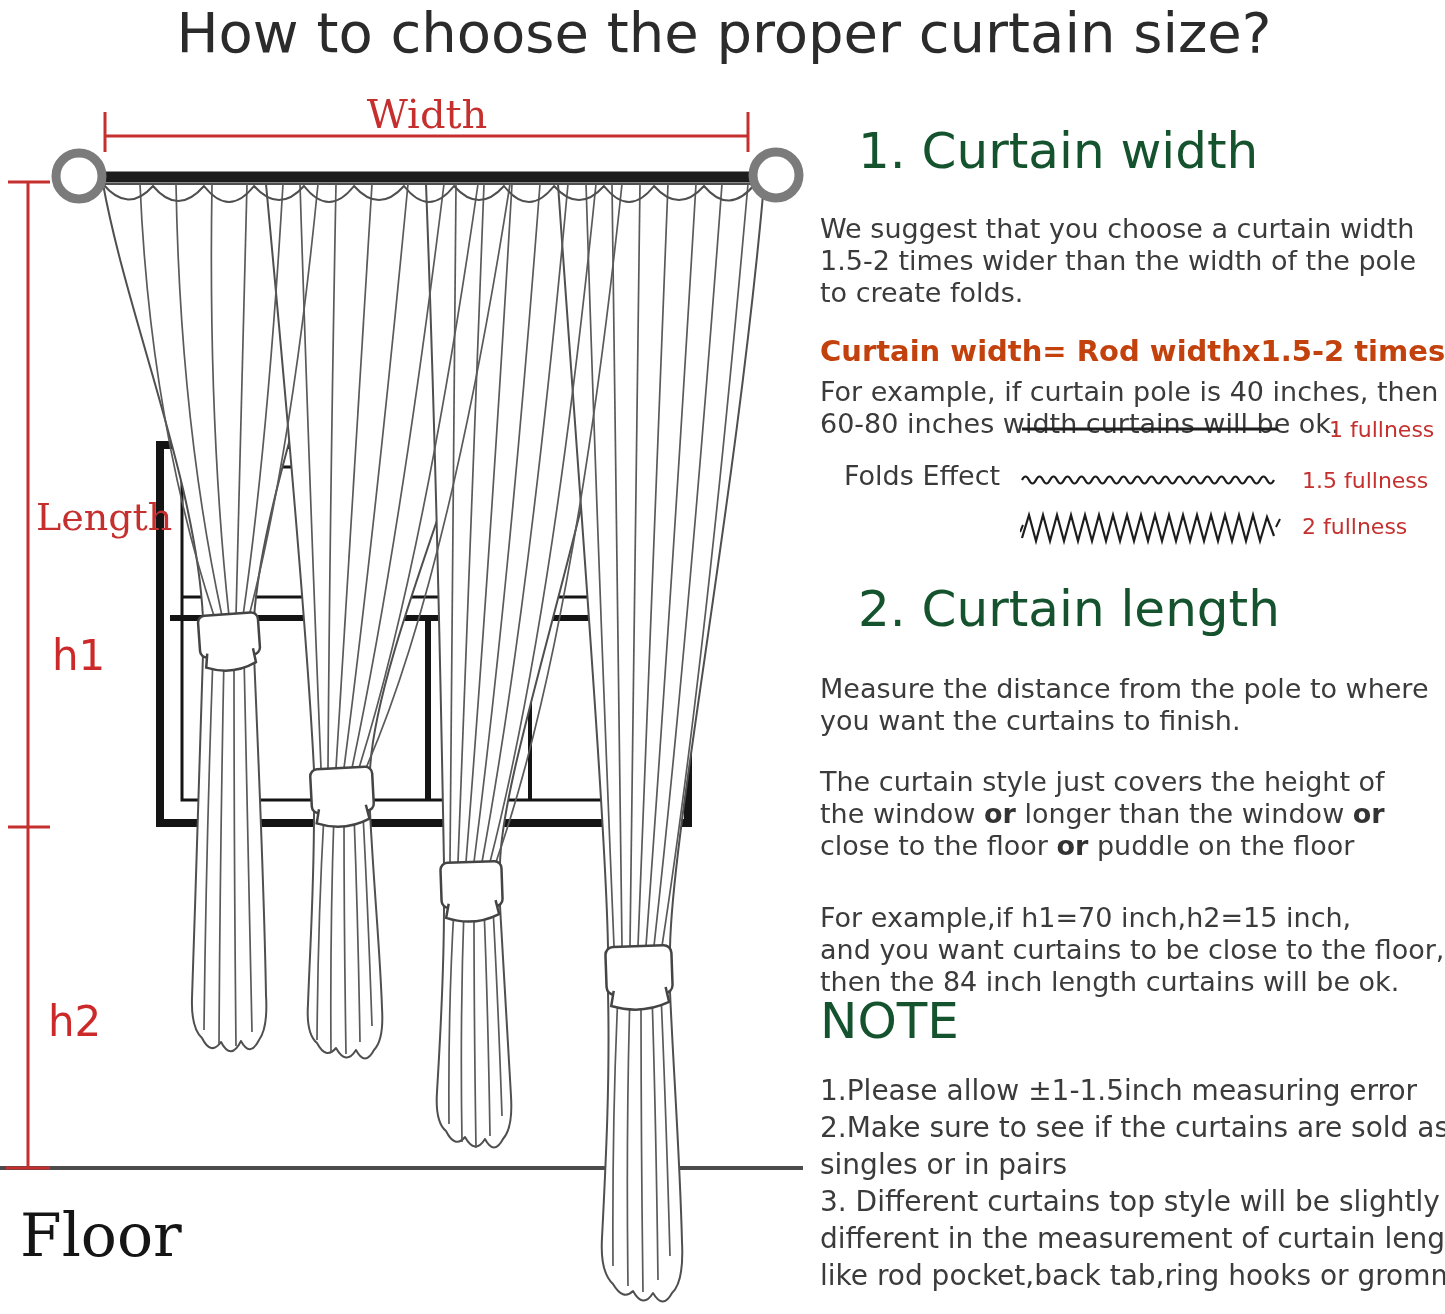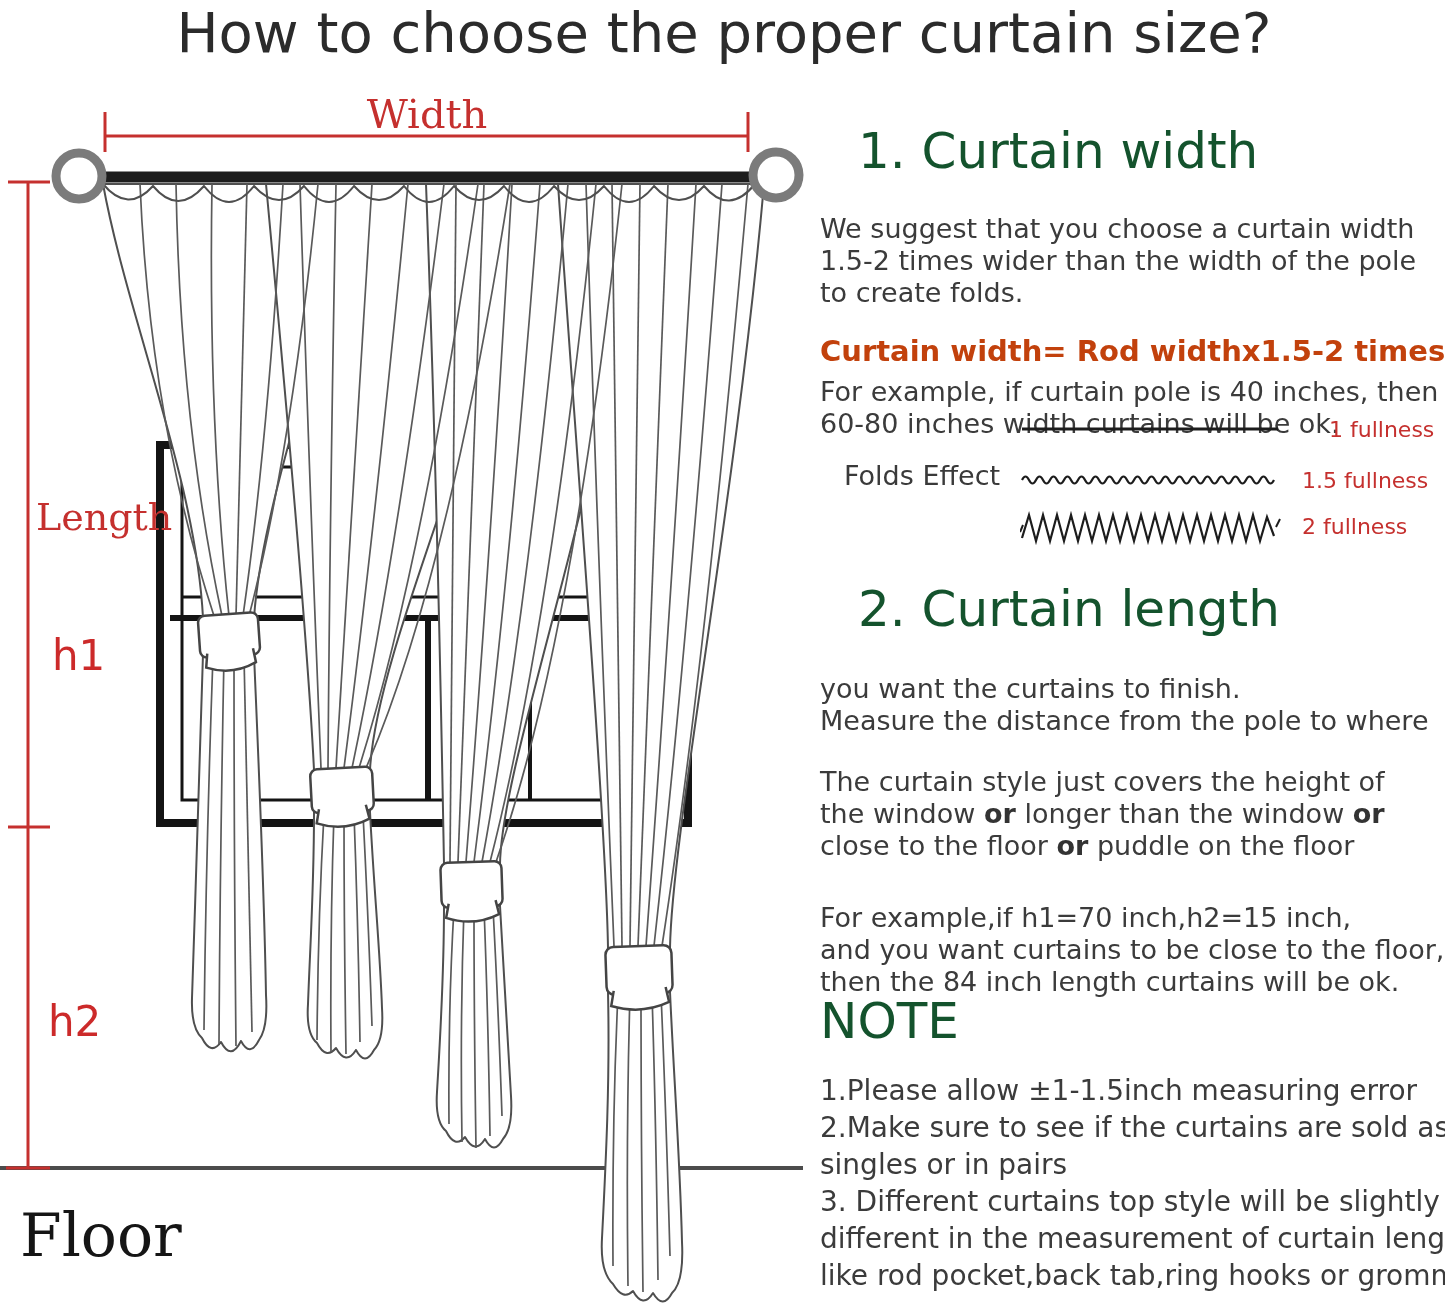--- a/index.html
+++ b/index.html
@@ -191,22 +191,22 @@
   <path class="foldfx" stroke-width="2" d="M256,107 l4,-8"></path>
 </svg>
 
 <div class="abs fullness-label" style="left:1302px;top:417px;margin-left:27px;">1 fullness</div>
 <div class="abs fullness-label" style="left:1302px;top:468px;">1.5 fullness</div>
 <div class="abs fullness-label" style="left:1302px;top:514px;">2 fullness</div>
 
 <div class="abs sec-heading" style="left:858px;top:580px;">2. Curtain length</div>
 
 <div class="abs body-block" style="left:820px;top:673px;">
+  <div class="body-line">Measure the distance from the pole to where</div>
   <div class="body-line">you want the curtains to finish.</div>
-  <div class="body-line">Measure the distance from the pole to where</div>
 </div>
 
 <div class="abs body-block" style="left:820px;top:766px;">
   <div class="body-line">The curtain style just covers the height of</div>
   <div class="body-line"><span>the window </span><span class="bold">or</span><span> longer than the window </span><span class="bold">or</span></div>
   <div class="body-line"><span>close to the floor </span><span class="bold">or</span><span> puddle on the floor</span></div>
 </div>
 
 <div class="abs body-block" style="left:820px;top:902px;">
   <div class="body-line">For example,if h1=70 inch,h2=15 inch,</div>

